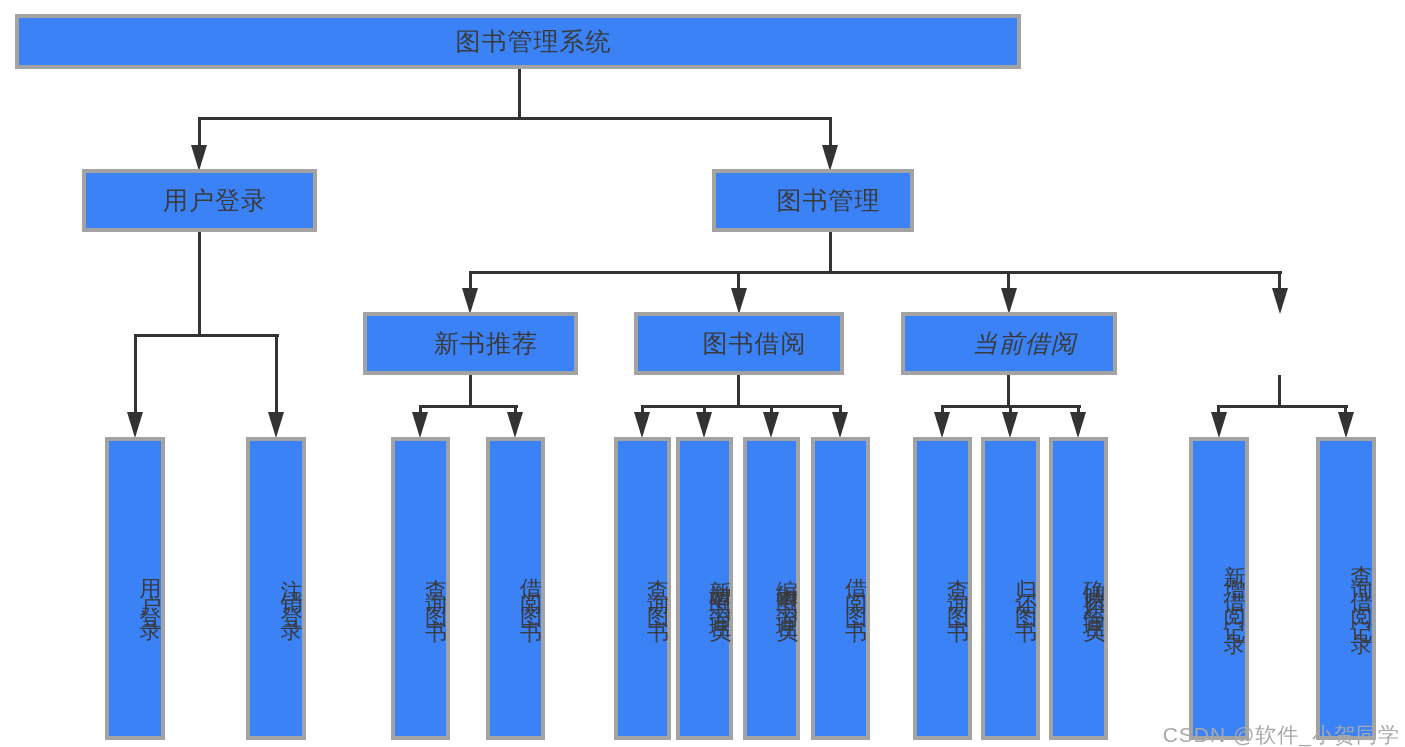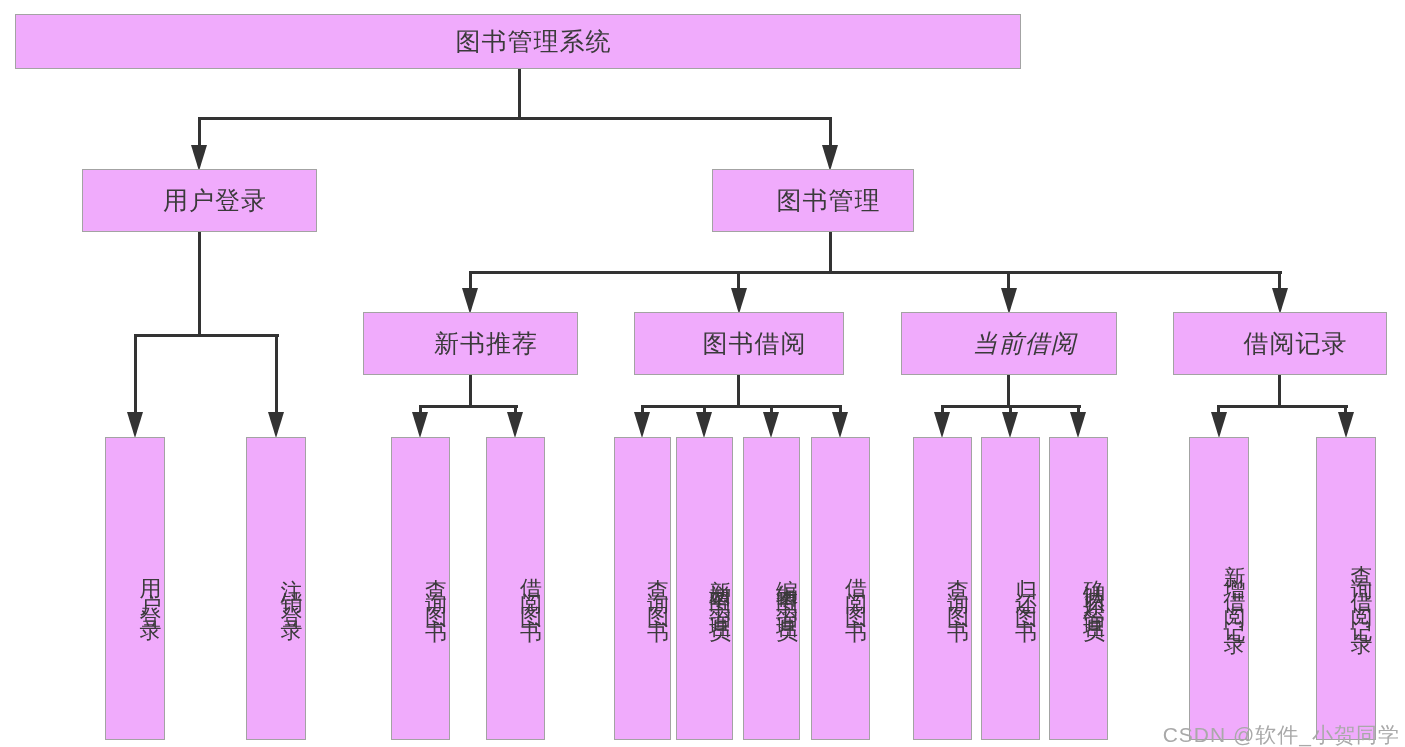--- a/index.html
+++ b/index.html
@@ -7,22 +7,22 @@
     position: relative;
     width: 1405px;
     height: 747px;
     background: #ffffff;
     font-family: "Liberation Sans", sans-serif;
     overflow: hidden;
   }
   .box {
     position: absolute;
     box-sizing: border-box;
-    border: 1px solid #a3a3a3;
-    background: #f0abfc;
+    border: 4px solid #a3a3a3;
+    background: #3b82f6;
     display: flex;
     align-items: center;
     justify-content: center;
     color: #3a3a3a;
     padding-left: 31px;
   }
   .hlabel { font-size: 25px; font-weight: 500; letter-spacing: 1px; white-space: nowrap; }
   .vbox {
     writing-mode: vertical-rl;
     text-orientation: mixed;
@@ -77,21 +77,20 @@
   <div class="line" style="left:737px; top:271px; width:3px; height:18px;"></div>
   <div class="arrow" style="left:731px; top:288px;"></div>
   <div class="line" style="left:1007px; top:271px; width:3px; height:18px;"></div>
   <div class="arrow" style="left:1001px; top:288px;"></div>
   <div class="line" style="left:1278px; top:271px; width:3px; height:18px;"></div>
   <div class="arrow" style="left:1272px; top:288px;"></div>
 
   <div class="box hlabel" style="left:363px; top:312px; width:215px; height:63px;">新书推荐</div>
   <div class="box hlabel" style="left:634px; top:312px; width:210px; height:63px;">图书借阅</div>
   <div class="box hlabel" style="left:901px; top:312px; width:216px; height:63px;font-style:italic;">当前借阅</div>
-  <div class="box hlabel" style="left:1173px; top:312px; width:214px; height:63px;">借阅记录</div>
 
   <div class="line" style="left:198px; top:232px; width:3px; height:105px;"></div>
   <div class="line" style="left:134px; top:334px; width:145px; height:3px;"></div>
   <div class="line" style="left:134px; top:334px; width:3px; height:80px;"></div>
   <div class="arrow" style="left:127px; top:412px;"></div>
   <div class="line" style="left:275px; top:334px; width:3px; height:80px;"></div>
   <div class="arrow" style="left:268px; top:412px;"></div>
 
   <div class="line" style="left:469px; top:375px; width:3px; height:33px;"></div>
   <div class="line" style="left:419px; top:405px; width:99px; height:3px;"></div>

